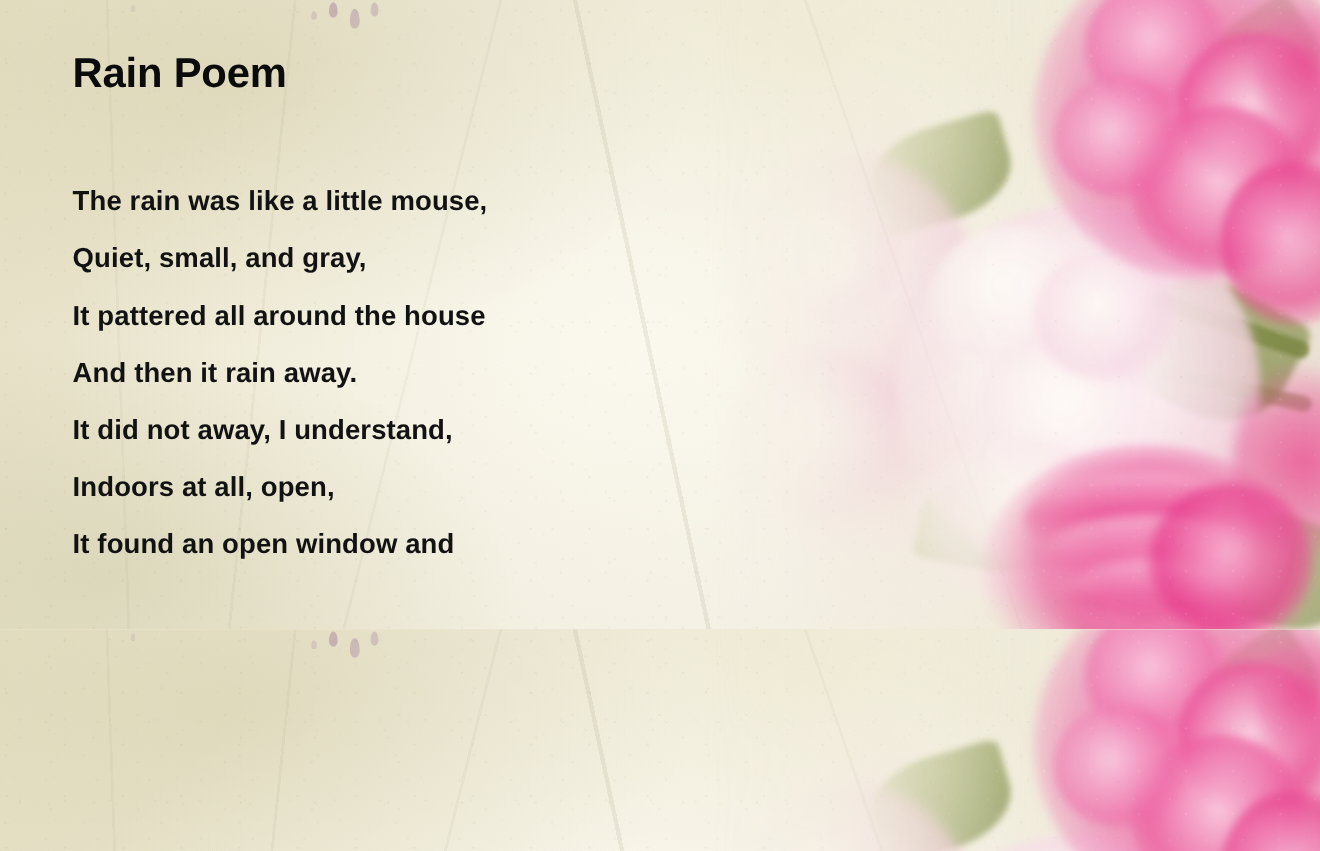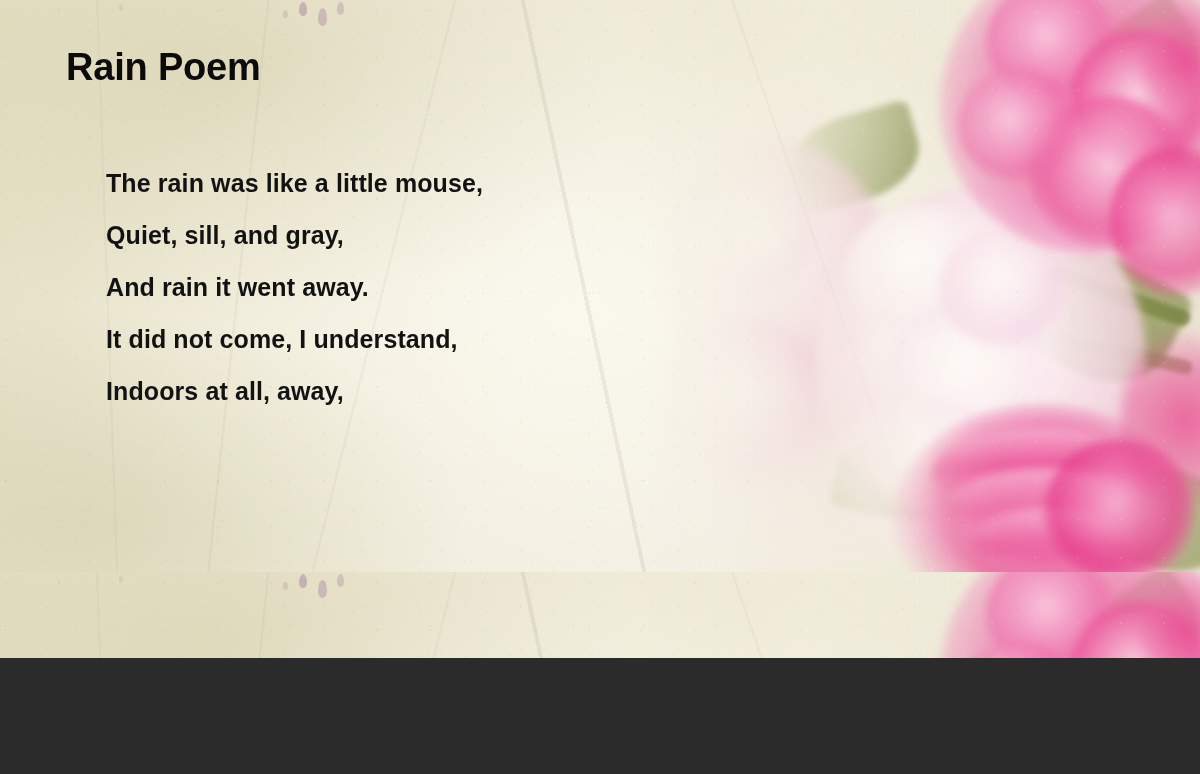--- a/index.html
+++ b/index.html
@@ -6,21 +6,21 @@
   html, body {
     margin: 0;
     padding: 0;
     background: #2b2b2b;
   }
 
   
   .poster {
     position: relative;
     width: 1200px;
-    height: 658px;
+    height: 774px;
     overflow: hidden;
     font-family: "Liberation Sans", "DejaVu Sans", sans-serif;
     background: #EDE7D2;
     -webkit-font-smoothing: antialiased;
   }
 
   
   .bg-band {
     position: absolute;
     left: 0;
@@ -161,21 +161,20 @@
     width: 700px;
   }
   .poem-line {
     font-size: 25px;
     font-weight: bold;
     color: #121212;
     line-height: 52px;
     height: 52px;
     white-space: nowrap;
     letter-spacing: 0.1px;
-    margin-left: 40px;
   }
 
   .poem-author {
     position: absolute;
     left: 66px;
     top: 673px;
     font-size: 35px;
     font-style: italic;
     font-weight: normal;
     color: #101010;
@@ -287,22 +286,24 @@
 
     </div>
   </div>
 
   <div class="content">
 
     <div class="poem-title">Rain Poem</div>
 
     <div class="poem-body">
       <div class="poem-line">The rain was like a little mouse,</div>
-      <div class="poem-line">Quiet, sill, and gray,</div>
-      <div class="poem-line">And rain it went away.</div>
-      <div class="poem-line">It did not come, I understand,</div>
-      <div class="poem-line">Indoors at all, away,</div>
+      <div class="poem-line">Quiet, small, and gray,</div>
+      <div class="poem-line">It pattered all around the house</div>
+      <div class="poem-line">And then it rain away.</div>
+      <div class="poem-line">It did not away, I understand,</div>
+      <div class="poem-line">Indoors at all, open,</div>
+      <div class="poem-line">It found an open window and</div>
     </div>
 
 
   </div>
 
 </div>
 
 </body></html>

